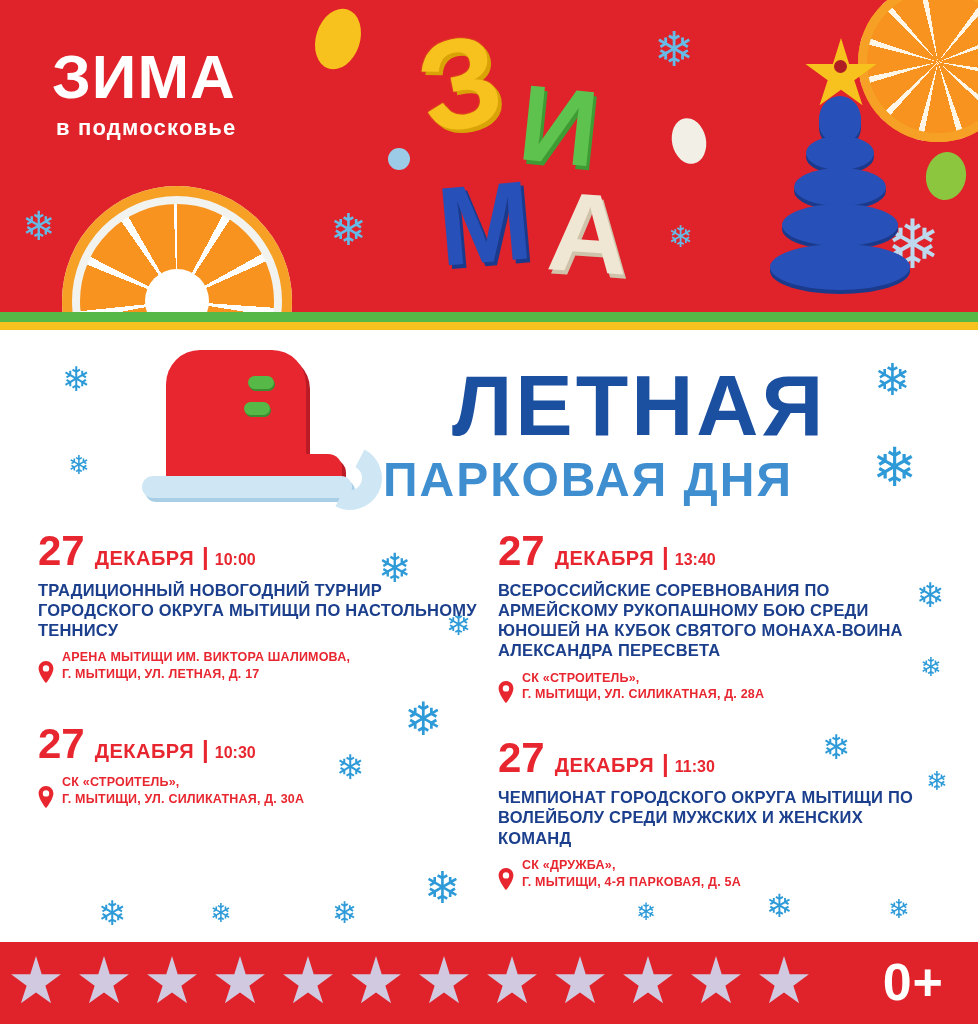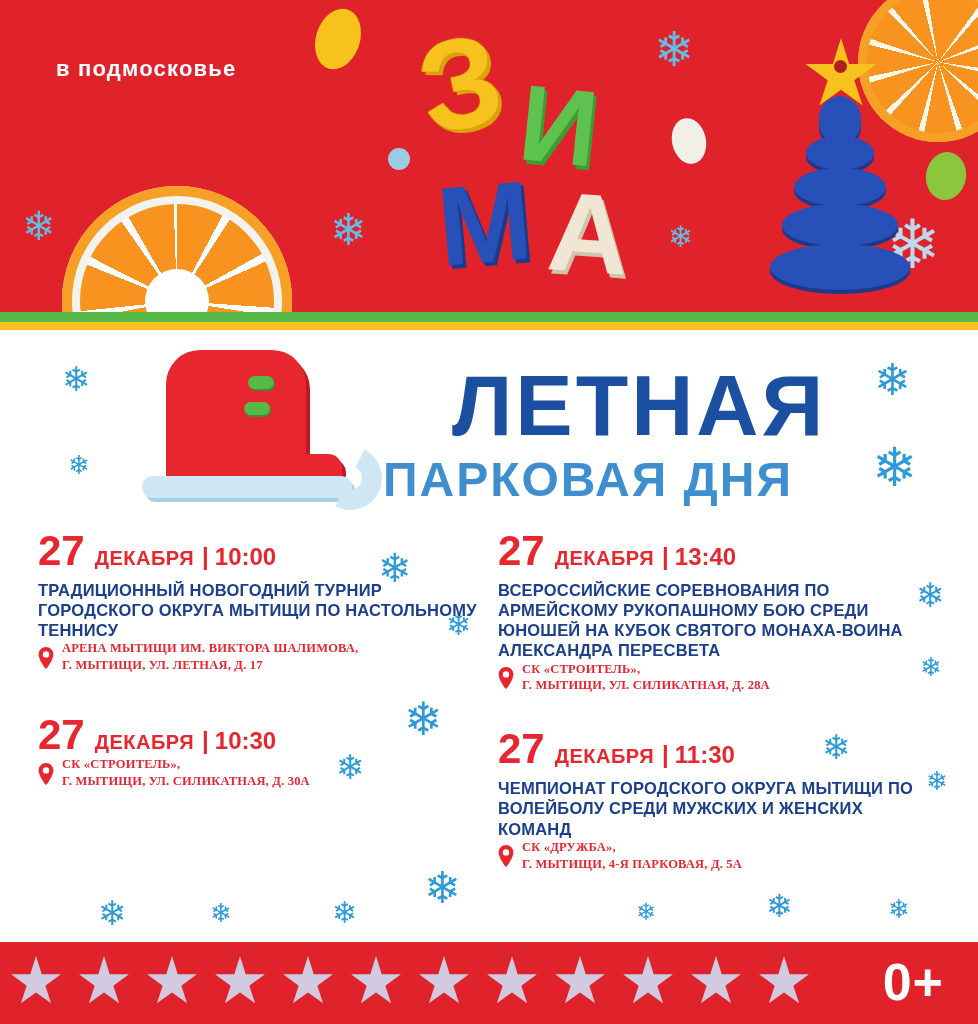--- a/index.html
+++ b/index.html
@@ -219,30 +219,30 @@
   }
   .ev-month {
     font-size: 20px; font-weight: bold; color: #e8262f;
     letter-spacing: 0.5px;
   }
   .ev-sep {
     font-size: 24px; font-weight: bold; color: #e8262f;
     margin: 0 6px 0 8px;
   }
   .ev-time {
-    font-size: 24px; font-weight: bold; color: #e8262f;
+    font-size: 16px; font-weight: bold; color: #e8262f;
   }
   .ev-title {
     margin-top: 8px;
     font-size: 16.5px; font-weight: bold; color: #1b3f8c;
     letter-spacing: 0.2px; line-height: 1.22;
     text-transform: uppercase;
   }
   .ev-place {
-    display: flex; align-items: center; font-family: Liberation Serif, serif;
+    margin-top: 9px; display: flex; align-items: flex-end;
   }
   .pin {
     flex: 0 0 auto; width: 16px; height: 22px; margin-right: 8px; margin-top: 1px;
     position: relative;
   }
   .pin svg { display: block; }
   .ev-addr {
     font-size: 12.5px; font-weight: bold; color: #e8262f;
     line-height: 1.35; letter-spacing: 0.2px;
     text-transform: uppercase;
@@ -281,20 +281,21 @@
     <div class="oval" style="left:926px;top:152px;width:40px;height:48px;background:#8cc63f;transform:rotate(10deg);"></div>
     <div class="oval" style="left:388px;top:148px;width:22px;height:22px;background:#9ccbe8;"></div>
 
     <span class="sf lt" style="left:22px;top:206px;font-size:40px;">❄</span>
     <span class="sf lt" style="left:330px;top:208px;font-size:44px;">❄</span>
     <span class="sf lt" style="left:654px;top:26px;font-size:48px;">❄</span>
     <span class="sf lt" style="left:668px;top:222px;font-size:30px;">❄</span>
     <span class="sf pale" style="left:884px;top:210px;font-size:68px;">❄</span>
 
     <div class="logo">
+      <div class="logo-main">ЗИМА</div>
       <div class="logo-sub">в подмосковье</div>
     </div>
 
     <div class="clay clay-z">З</div>
     <div class="clay clay-i">И</div>
     <div class="clay clay-m">М</div>
     <div class="clay clay-a">А</div>
 
     <div class="orange-slice"></div>
     <div class="orange-top-right"></div>

